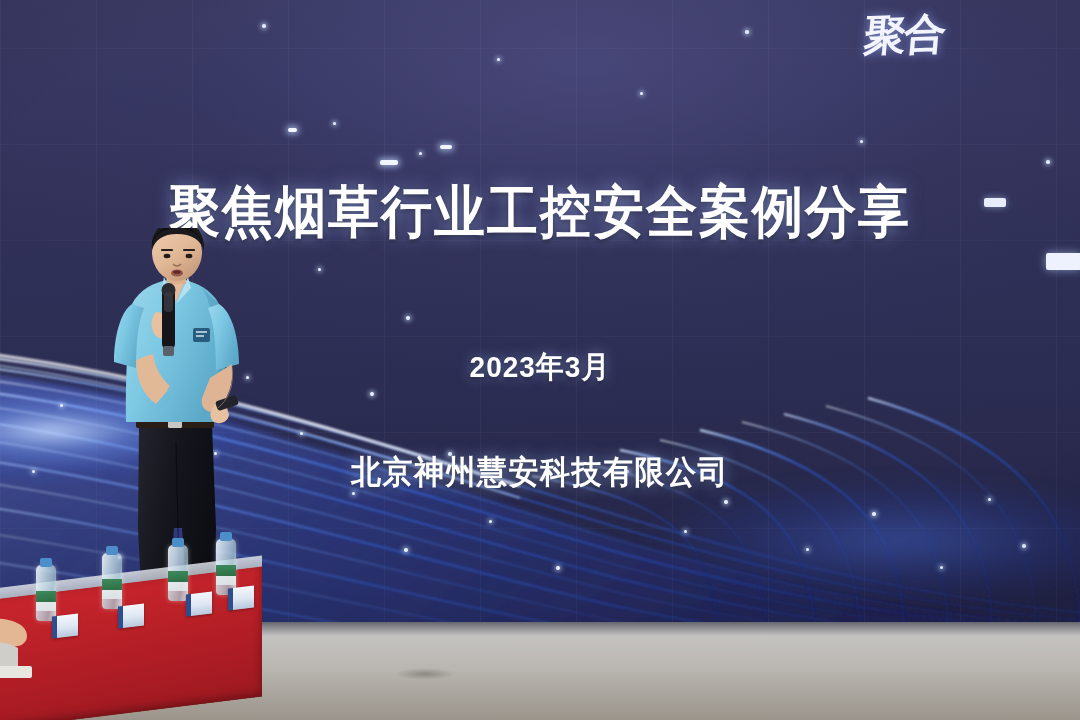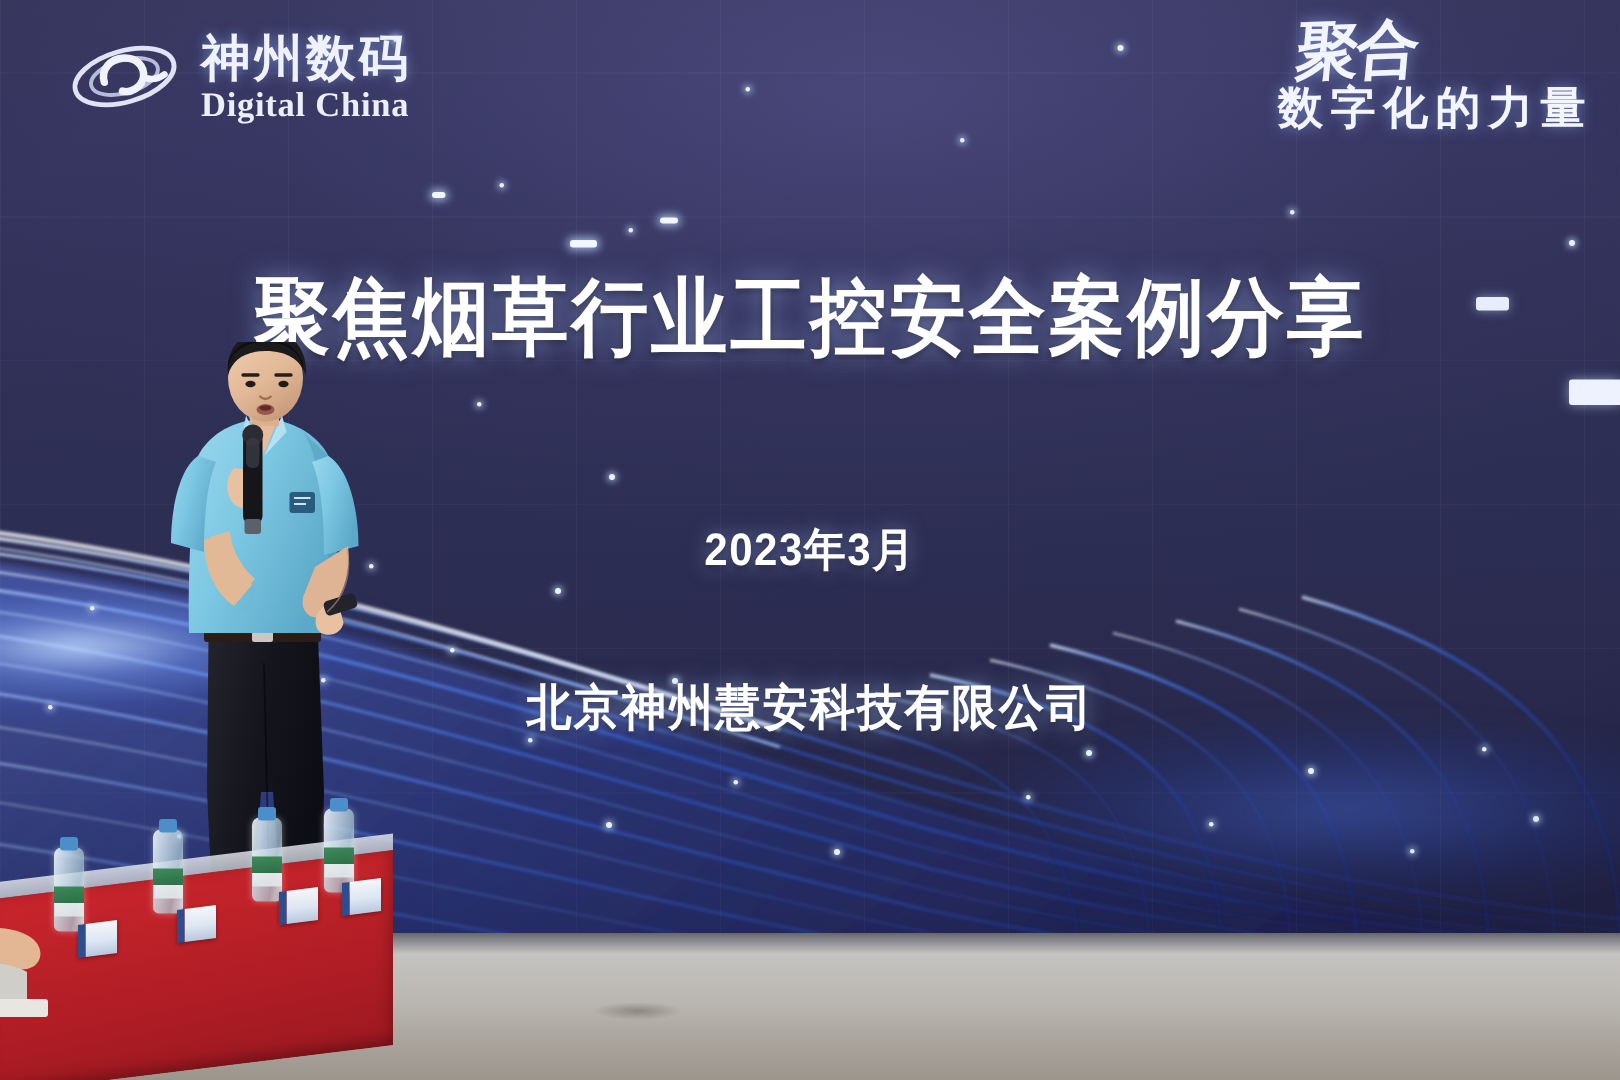--- a/index.html
+++ b/index.html
@@ -281,40 +281,23 @@
       <span class="pt" style="left:1022px;top:544px;width:4px;height:4px;"></span>
       <span class="pt" style="left:246px;top:376px;width:3px;height:3px;"></span>
       <span class="pt" style="left:214px;top:452px;width:3px;height:3px;"></span>
       <span class="pt" style="left:60px;top:404px;width:3px;height:3px;"></span>
       <span class="pt" style="left:32px;top:470px;width:3px;height:3px;"></span>
       <span class="pt" style="left:118px;top:556px;width:3px;height:3px;"></span>
     </div>
 
     <div class="led-vignette"></div>
 
-    <div class="logo-left">
-      <div class="logo-mark">
-        <svg viewBox="0 0 74 66" width="74" height="66">
-          <g transform="rotate(-16 37 33)">
-            <ellipse cx="37" cy="33" rx="34" ry="17" fill="none" stroke="#e8ecfb" stroke-width="3.2" opacity="0.95"></ellipse>
-            <ellipse cx="37" cy="33" rx="23" ry="11" fill="none" stroke="#ccd4f0" stroke-width="2.6" opacity="0.85"></ellipse>
-            <path d="M23,33 C 23,24 31,19 40,21 C 48,23 52,30 49,37 C 46,43 38,45 33,42" fill="none" stroke="#f0f3ff" stroke-width="5" stroke-linecap="round"></path>
-            <path d="M49,37 C 53,40 58,41 63,39" fill="none" stroke="#f0f3ff" stroke-width="4.4" stroke-linecap="round"></path>
-          </g>
-        </svg>
-      </div>
-      <div class="logo-text-wrap">
-        <span class="logo-cn">神州数码</span>
-        <span class="logo-en">Digital China</span>
-      </div>
-    </div>
 
     <div class="logo-right">
       <div class="logo-right-cal">聚合</div>
-      <div class="logo-right-sub">数字化的力量</div>
     </div>
 
     <div class="slide-title">聚焦烟草行业工控安全案例分享</div>
     <div class="slide-date">2023年3月</div>
     <div class="slide-company">北京神州慧安科技有限公司</div>
 
     <div class="edge-bar"></div>
     <div class="edge-bar2"></div>
   </div>
 

